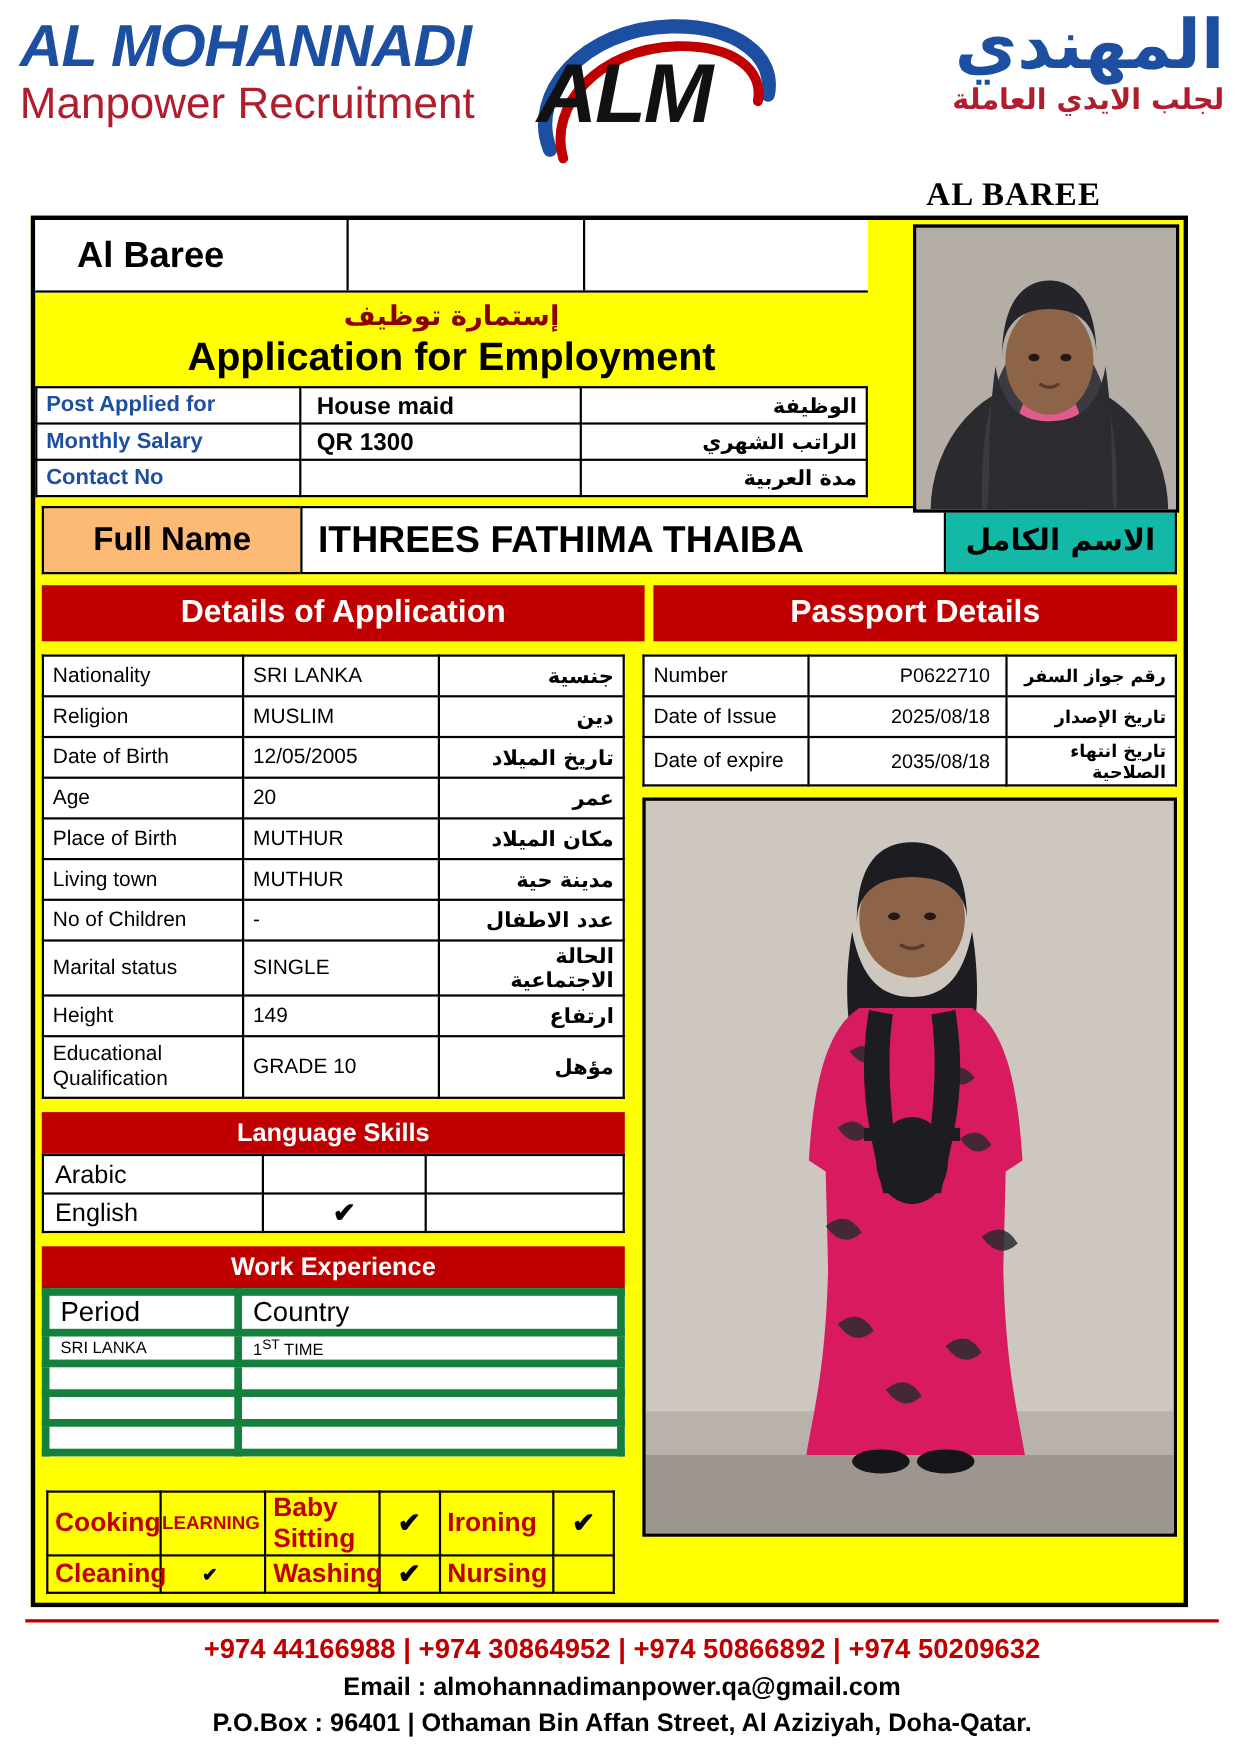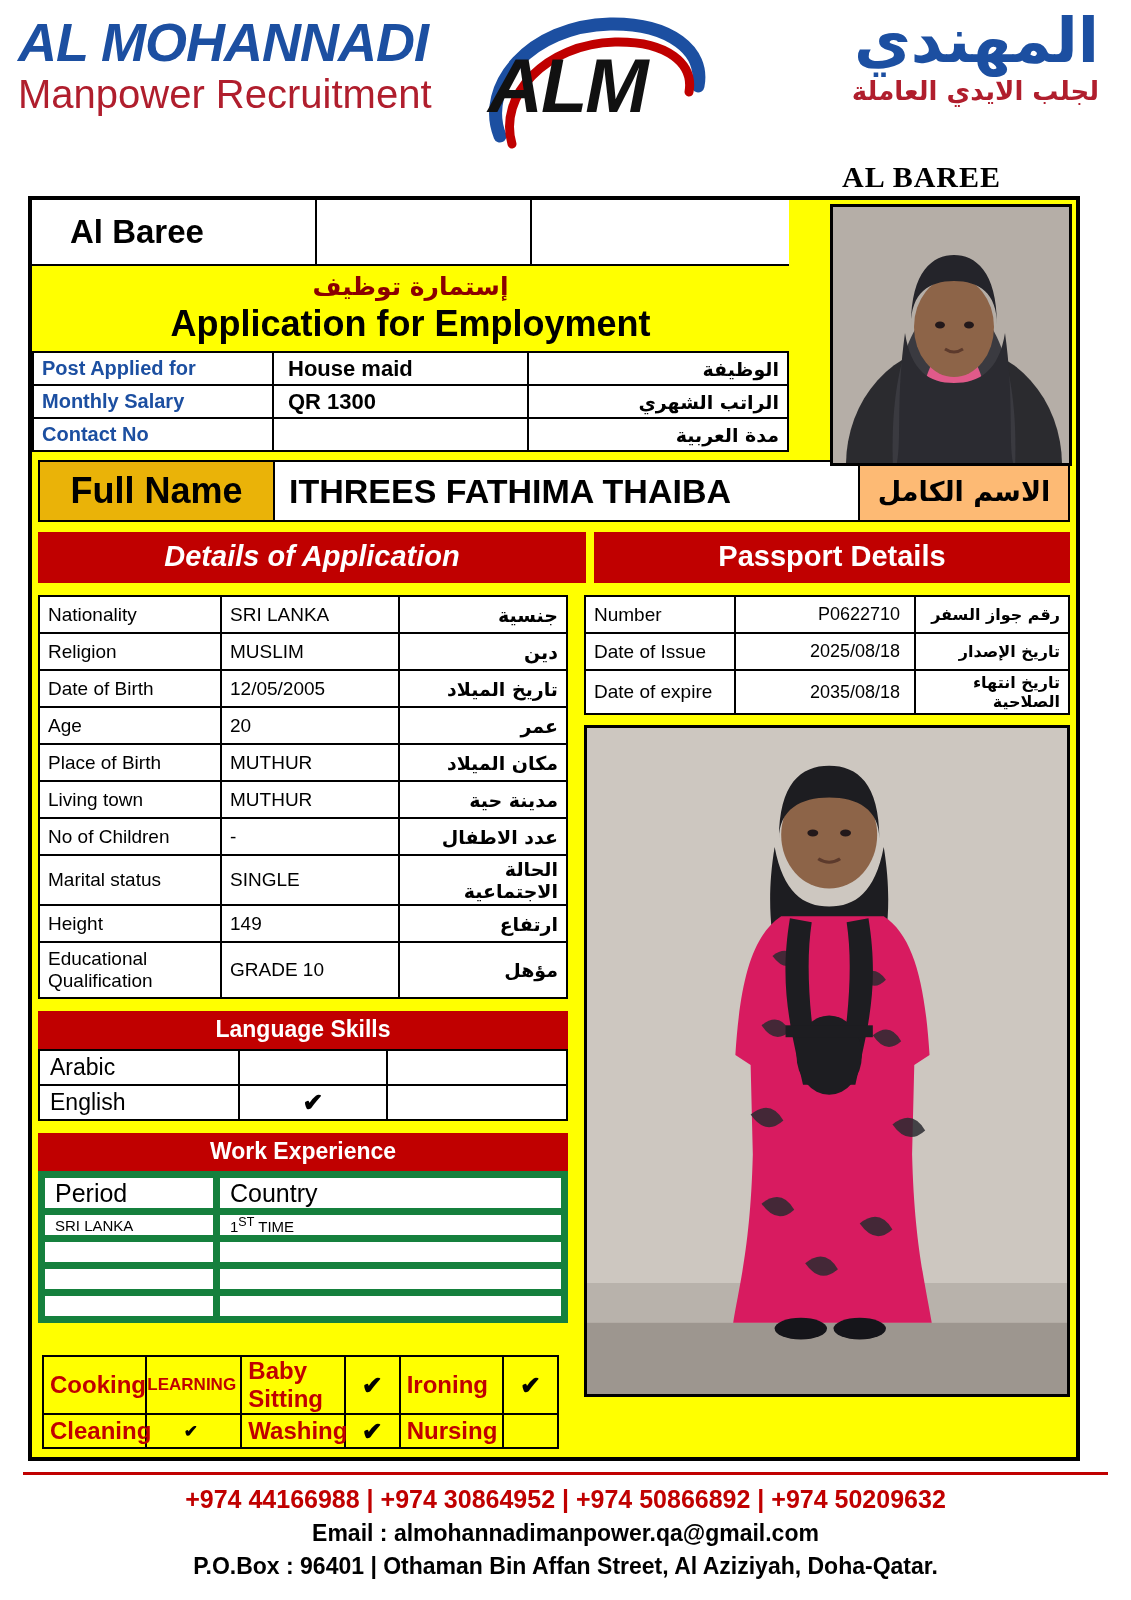--- a/index.html
+++ b/index.html
@@ -67,21 +67,21 @@
   }
   .swoosh {
     position: absolute;
     left: 0px;
     top: 6px;
     width: 240px;
     height: 135px;
   }
   .logo-right {
     position: absolute;
-    right: 32px;
+    right: 18px;
     top: 6px;
     width: 380px;
     text-align: right;
     direction: rtl;
   }
   .ar-big {
     font-size: 62px;
     line-height: 70px;
     font-weight: bold;
     color: #1c4fa1;
@@ -210,65 +210,65 @@
     margin: 8px 6px 0 6px;
     display: flex;
     height: 62px;
     background: #ffff00;
   }
   .fullname .fn-label {
     flex: 0 0 235px;
     display: flex;
     align-items: center;
     justify-content: center;
-    font-size: 36px;
+    font-size: 30px;
     font-weight: bold;
     border: 2px solid #000;
     border-right: 0;
-    background: #eab308;
+    background: #fdba74;
   }
   .fullname .fn-value {
     flex: 1;
     display: flex;
     align-items: center;
     padding-left: 14px;
     font-size: 34px;
     font-weight: bold;
     background: #fff;
     border: 2px solid #000;
   }
   .fullname .fn-ar {
     flex: 0 0 210px;
     display: flex;
     align-items: center;
     justify-content: center;
     font-family: "DejaVu Sans", sans-serif;
     font-size: 27px;
     font-weight: bold;
     direction: rtl;
-    background: #fdba74;
+    background: #14b8a6;
     border: 2px solid #000;
     border-left: 0;
   }
 
   
   .bars {
     display: flex;
     margin: 10px 6px 0 6px;
     gap: 8px;
   }
   .bar {
     background: #c00000;
     color: #fff;
     font-size: 29px;
     font-weight: bold;
     text-align: center;
     padding: 8px 0 10px 0;
   }
-  .bar.left { flex: 0 0 548px; font-style: italic; }
+  .bar.left { flex: 0 0 548px; }
   .bar.right { flex: 1; }
 
   
   .body {
     display: flex;
     margin: 12px 6px 0 6px;
   }
   .col-left { flex: 0 0 530px; }
   .col-right { flex: 1; margin-left: 16px; }
 

